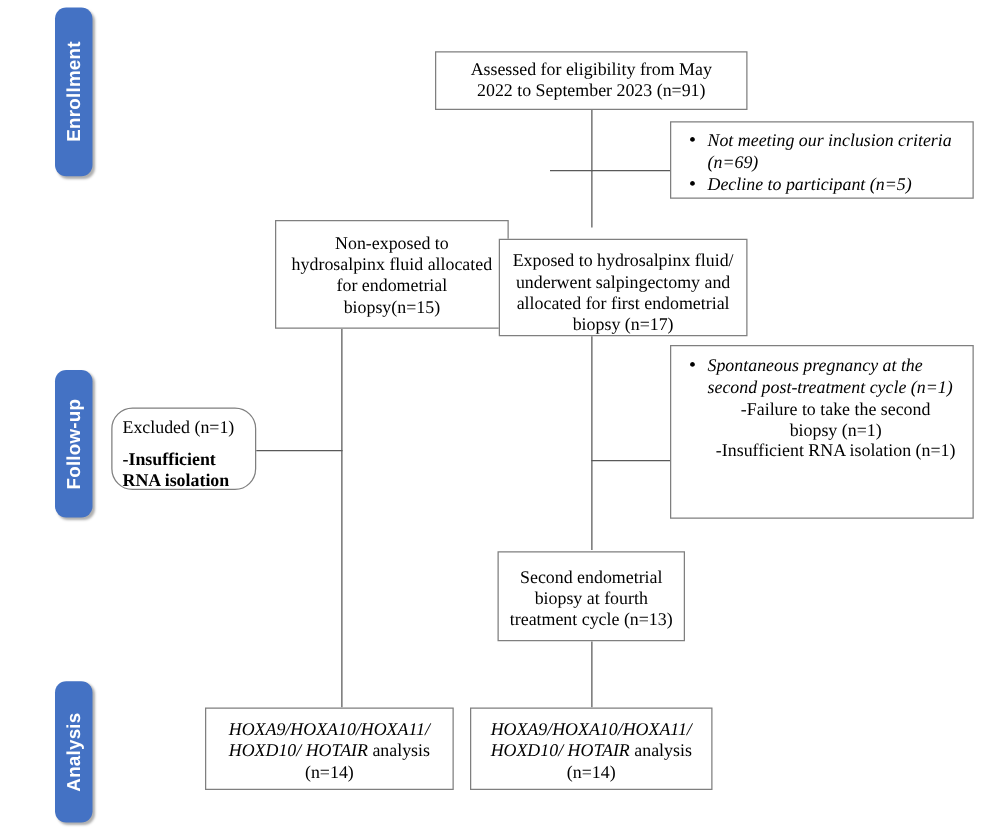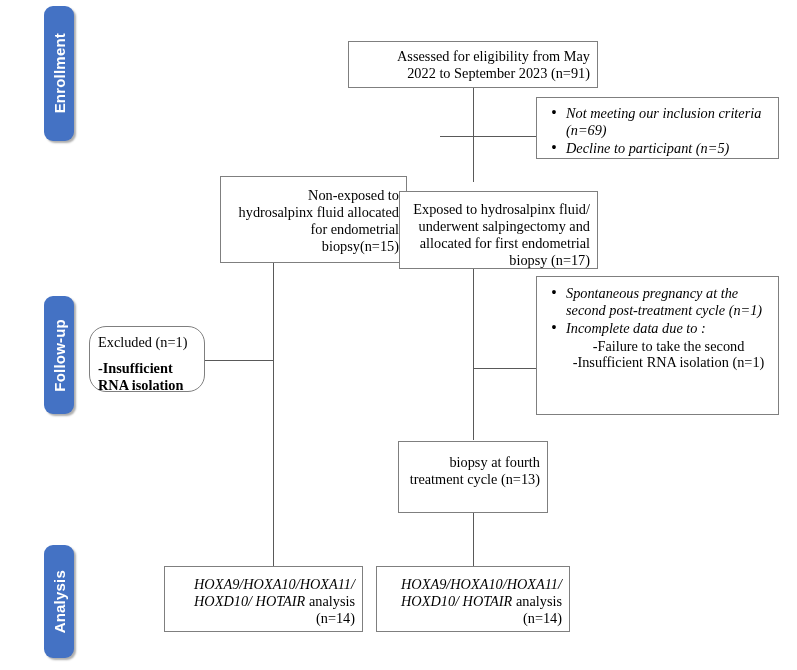--- a/index.html
+++ b/index.html
@@ -46,21 +46,21 @@
     background: #ffffff;
     border: 1px solid #7f7f7f;
     box-sizing: border-box;
     font-size: 14.3px;
     line-height: 1.18;
     z-index: 3;
   }
   .box .inner {
     padding: 6px 7px;
   }
-  .box.center .inner { text-align: right; }
+  .box.center .inner { text-align: center; }
   .box.left   .inner { text-align: left; }
 
   
   ul.bl {
     margin: 0;
     padding: 0 0 0 22px;
     list-style: none;
     font-style: italic;
   }
   ul.bl li {
@@ -163,31 +163,32 @@
       <div>Excluded (n=1)</div>
       <div class="spacer"></div>
       <div class="bold">-Insufficient RNA isolation</div>
     </div>
   </div>
 
   <div class="box left" style="left:536px; top:276px; width:243px; height:139px;">
     <div class="inner" style="padding:8px 7px 8px 7px;">
       <ul class="bl">
         <li>Spontaneous pregnancy at the second post-treatment cycle (n=1)</li>
-        <li>Incomplete data due to :</li>
       </ul>
       <div style="padding-left:22px;">
         <div class="sub">-Failure to take the second</div>
+        <div class="sub"> biopsy (n=1)</div>
         <div class="sub">-Insufficient RNA isolation (n=1)</div>
       </div>
     </div>
   </div>
 
   <div class="box center" style="left:398px; top:441px; width:150px; height:72px;">
     <div class="inner" style="padding-top:12px;">
+      <div>Second endometrial</div>
       <div>biopsy at fourth</div>
       <div>treatment cycle (n=13)</div>
     </div>
   </div>
 
   <div class="box center" style="left:164px; top:566px; width:199px; height:66px;">
     <div class="inner" style="padding-top:9px;">
       <div><span class="ital">HOXA9/HOXA10/HOXA11/</span></div>
       <div><span class="ital">HOXD10/ HOTAIR</span><span> analysis</span></div>
       <div>(n=14)</div>

